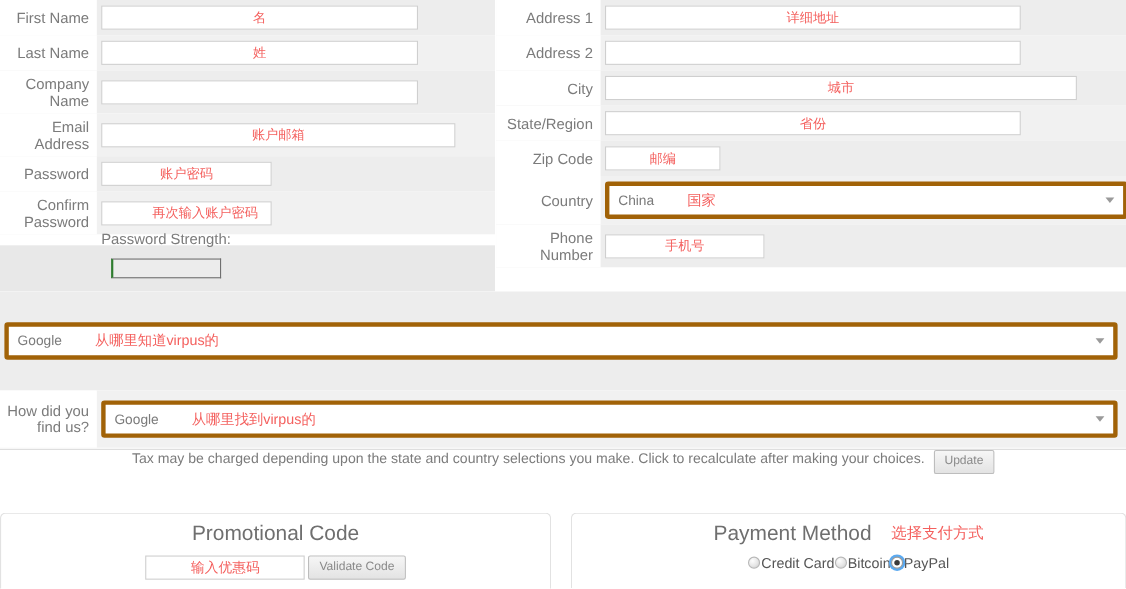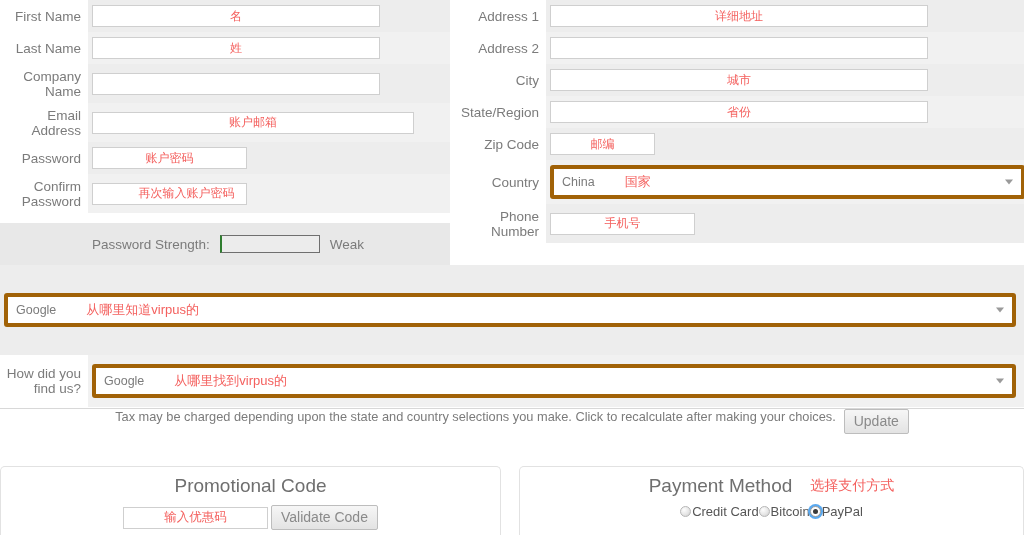--- a/index.html
+++ b/index.html
@@ -87,21 +87,21 @@
     border-top: 5px solid #9a9a9a;
   }
 
   
   .strength-row {
     background: #e8e8e8;
     display: flex; align-items: center;
     padding-left: 88px;
     height: 42px;
   }
-  .strength-inner { display:flex; align-items:center; gap:10px; padding-left: 4px;}
+  .strength-inner { display:flex; align-items:center; gap:10px; padding-left: 4px; flex-direction: column;}
   .strength-label { font-size: 13.5px; color: #7b7b7b; }
   .strength-bar {
     width: 100px; height: 18px;
     background: #ececec;
     border: 1px solid #6f6f6f;
     border-left: 2px solid #2f7d2f;
   }
   .strength-text { font-size: 13.5px; color: #7b7b7b; }
 
   
@@ -126,21 +126,21 @@
   .tax-row {
     position:absolute; left:0; top: 409px; width:1024px; height: 53px;
     display:flex; align-items:flex-start; justify-content:center; gap:8px;
     background:#fff;
   }
   .tax-text { font-size: 12.8px; color: #7b7b7b; }
   .btn {
     border: 1px solid #bdbdbd;
     background: linear-gradient(#f6f6f6, #e3e3e3);
     color: #8a8a8a;
-    font-size: 14px;
+    font-size: 11px;
     padding: 4px 9px 5px;
     border-radius: 2px;
     line-height: 1;
   }
 
   
   .panels { position:absolute; left:0; top: 466px; width:1024px; height:69px; display:flex; }
   .panel {
     border: 1px solid #e2e2e2;
     border-bottom: none;
@@ -239,21 +239,21 @@
         </div>
         <div class="frow alt">
           <div class="flabel">Address 2</div>
           <div class="ffield">
             <div class="inp" style="width: 378px;"></div>
           </div>
         </div>
         <div class="frow">
           <div class="flabel">City</div>
           <div class="ffield">
-            <div class="inp" style="width: 378px; text-align: center;">城市</div>
+            <div class="inp" style="width: 429px; text-align: center;">城市</div>
           </div>
         </div>
         <div class="frow alt">
           <div class="flabel">State/Region</div>
           <div class="ffield">
             <div class="inp" style="width: 378px;">省份</div>
           </div>
         </div>
         <div class="frow">
           <div class="flabel">Zip Code</div>

